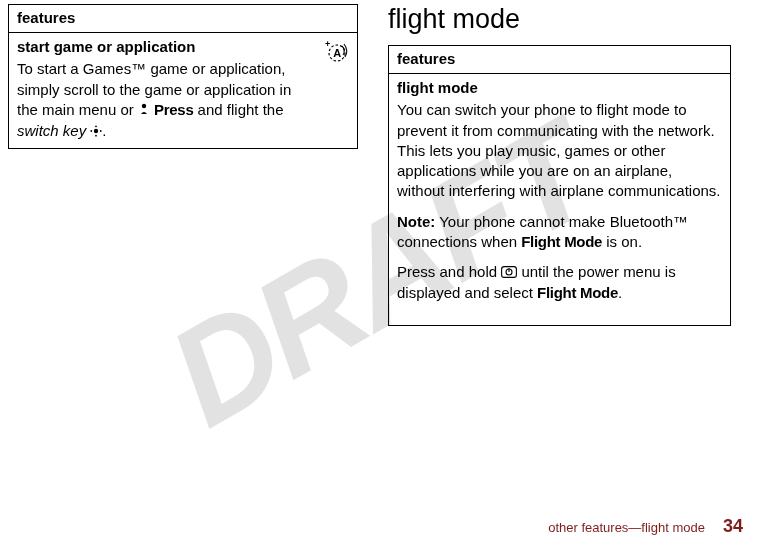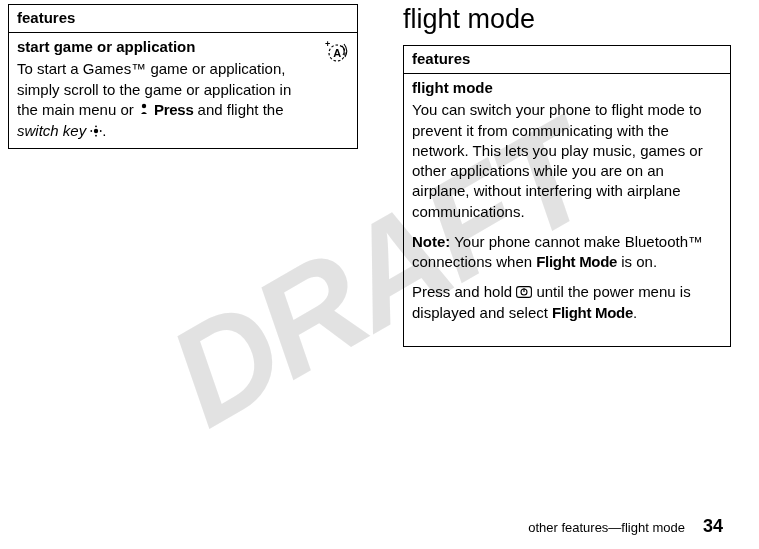--- a/index.html
+++ b/index.html
@@ -22,21 +22,21 @@
       color: #ccc;
       opacity: 0.55;
       z-index: 0;
       pointer-events: none;
       letter-spacing: -4px;
     }
     .page {
       position: relative;
       z-index: 1;
       display: flex;
-      gap: 45px;
+      gap: 30px;
       padding: 4px 28px 0 8px;
     }
     .col {
       flex: 1;
       min-width: 0;
     }
     .col-left { flex: 0 0 350px; }
     .col-right { flex: 1; }
     .section-title {
       font-size: 27px;
@@ -79,23 +79,23 @@
     .bold { font-weight: 700; }
     .italic { font-style: italic; }
     .condensed { letter-spacing: -0.3px; }
     .key-icon {
       display: inline-block;
       vertical-align: middle;
     }
     .footer {
       position: absolute;
       bottom: 12px;
-      right: 36px;
+      right: 16px;
       font-size: 13px;
-      color: #000000;
+      color: #7f1d1d;
       display: flex;
       align-items: baseline;
       gap: 18px;
     }
     .footer .pg {
       font-weight: 900;
       font-size: 18px;
     }
     .note-label { font-weight: 700; }
     p.block { margin-bottom: 10px; }

